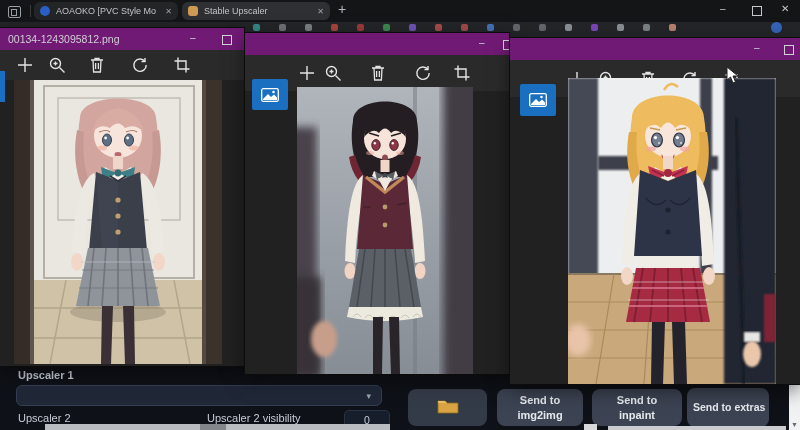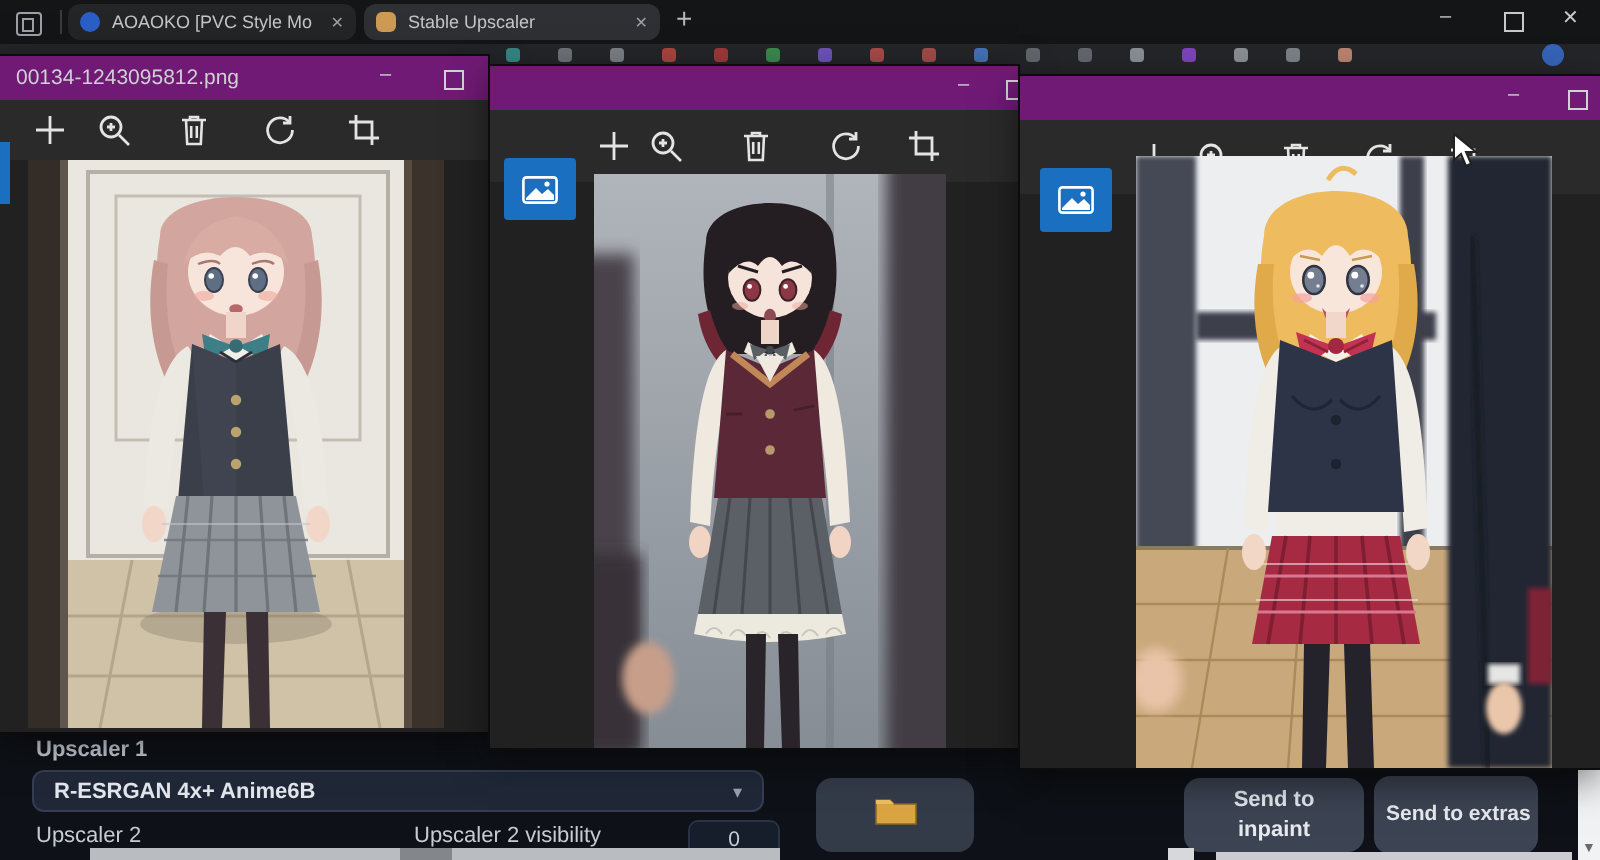--- a/index.html
+++ b/index.html
@@ -117,36 +117,36 @@
       <span class="bdot" style="background: rgb(138, 74, 208);"></span>
       <span class="bdot" style="background: rgb(154, 160, 166);"></span>
       <span class="bdot" style="background: rgb(138, 143, 149);"></span>
       <span class="bdot" style="background: rgb(208, 144, 122);"></span>
       <span class="bdot big" style="background: rgb(58, 111, 208);"></span>
     </div>
 
   <div id="sdpanel" class="abs">
     <div id="upscaler1-label" class="abs sdlabel">Upscaler 1</div>
     <div id="dropdown" class="abs">
-      <span class="v">R-ESRGAN 4x+ Anime6B</span>
       <span class="caret">▾</span>
     </div>
     <div id="upscaler2-label" class="abs sdlabel">Upscaler 2</div>
     <div id="upscaler2-vis-label" class="abs sdlabel">Upscaler 2 visibility</div>
     <div id="numbox" class="abs">0</div>
     <div id="hscroll" class="abs">
         <div class="thumb"></div>
       </div>
 
     <button id="btn-folder" class="sdbtn">
       <svg width="22" height="16" viewBox="0 0 22 16">
         <path d="M1,3 L8,3 L10,5 L21,5 L21,15 L1,15 Z" fill="#d9a441" stroke="#8a6a20" stroke-width="0.8"></path>
         <path d="M1,3 L8,3 L10,5 L1,5 Z" fill="#e8bd62"></path>
       </svg>
     </button>
+    <button id="btn-img2img" class="sdbtn">Send to img2img</button>
     <button id="btn-inpaint" class="sdbtn">Send to inpaint</button>
     <button id="btn-extras" class="sdbtn">Send to extras</button>
 
     <div id="vscroll" class="abs">
       <span class="arr">▼</span>
     </div>
     <div id="stripA" class="abs"></div>
     <div id="stripB" class="abs"></div>
   </div>
 

